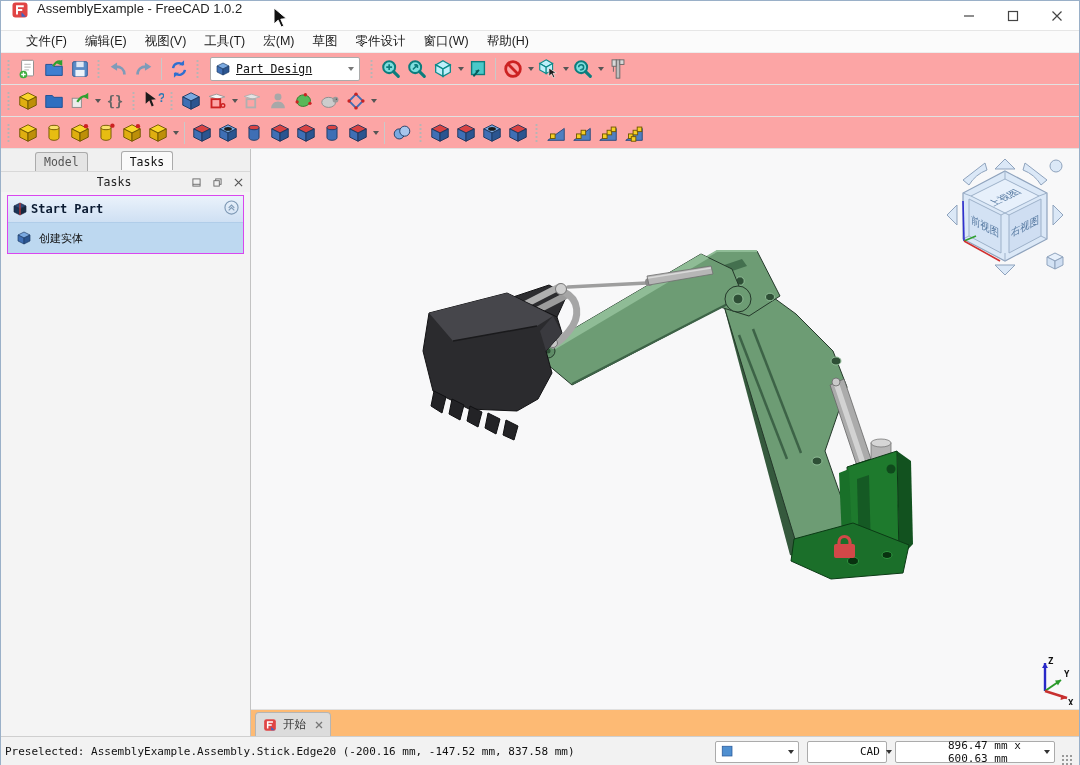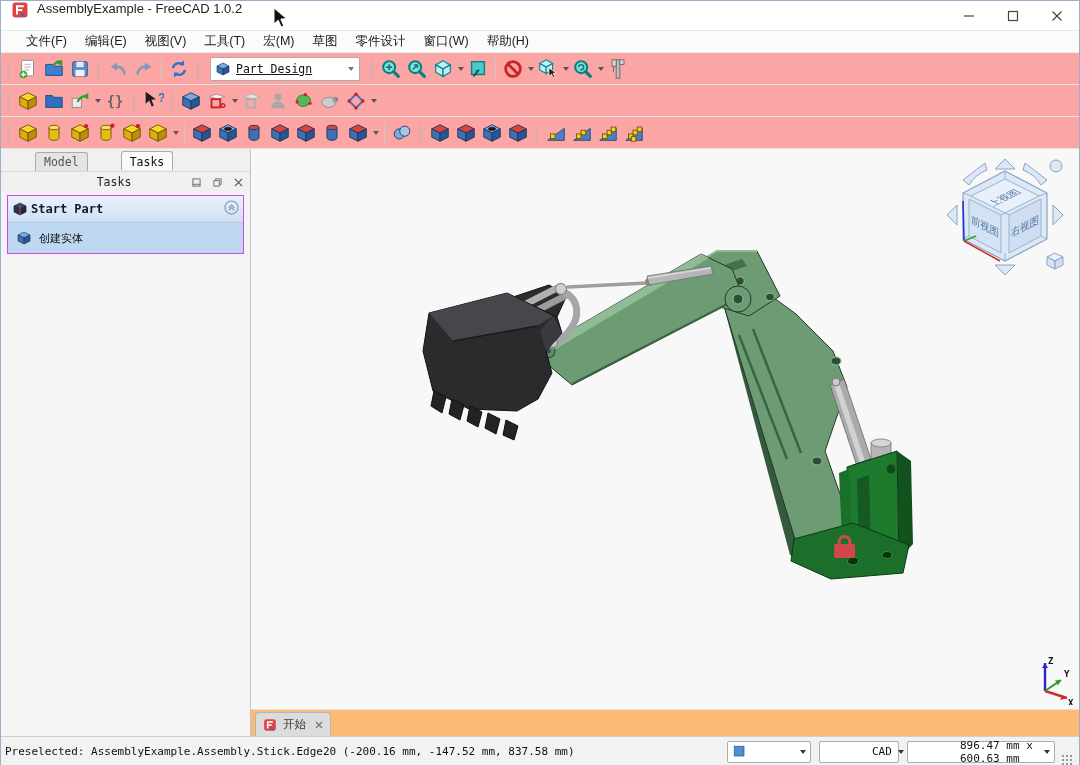--- a/index.html
+++ b/index.html
@@ -752,20 +752,20 @@
     </div>
     <div class="st-combo" style="width:80px">
       <svg viewBox="0 0 24 24">
           <rect x="8" y="3" width="8" height="17" rx="4" fill="none" stroke="#333" stroke-width="1.6"></rect>
           <path d="M12 3v6" stroke="#333" stroke-width="1.4"></path>
         </svg>
       <span class="lbl">CAD</span>
       <span style="flex:1"></span>
         <span class="arrow"></span>
     </div>
-    <div class="st-combo" style="width:148px">
+    <div class="st-combo" style="width:160px">
       <span class="lbl">896.47 mm x 600.63 mm</span>
       <span style="flex:1"></span>
         <span class="arrow"></span>
     </div>
     <span class="grip"></span>
   </div>
 </div>
 
 </body></html>

